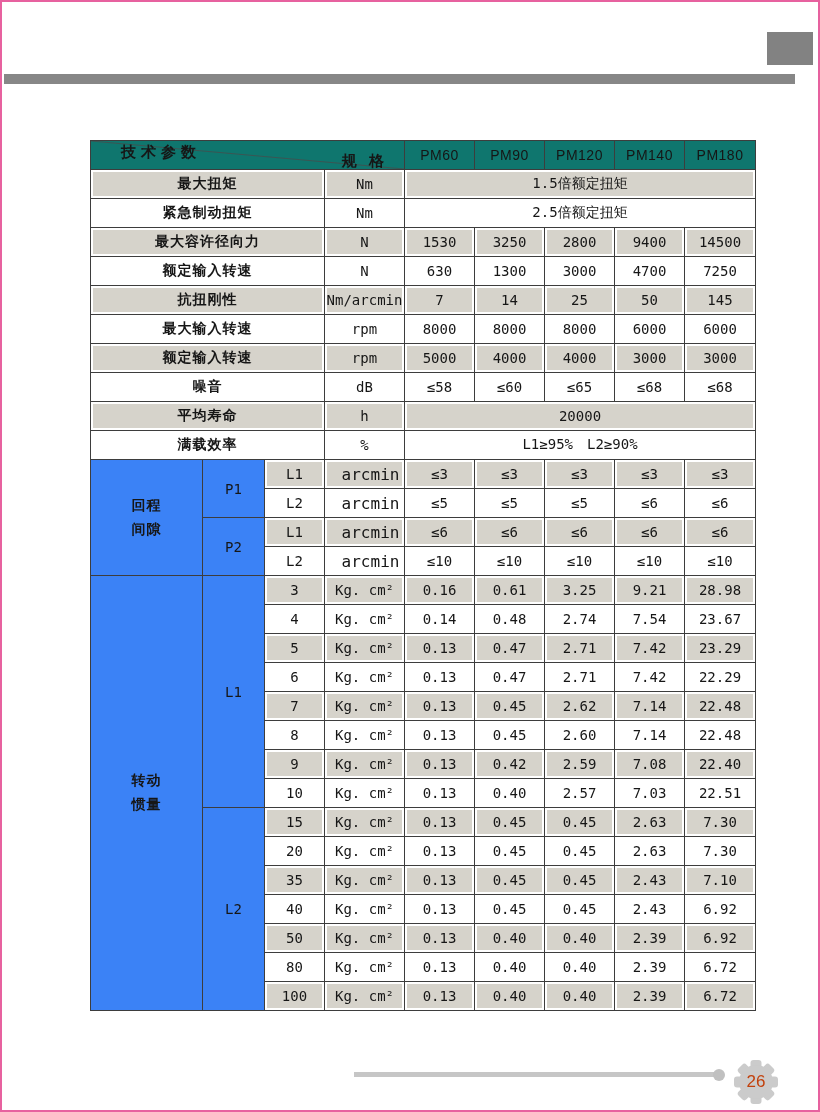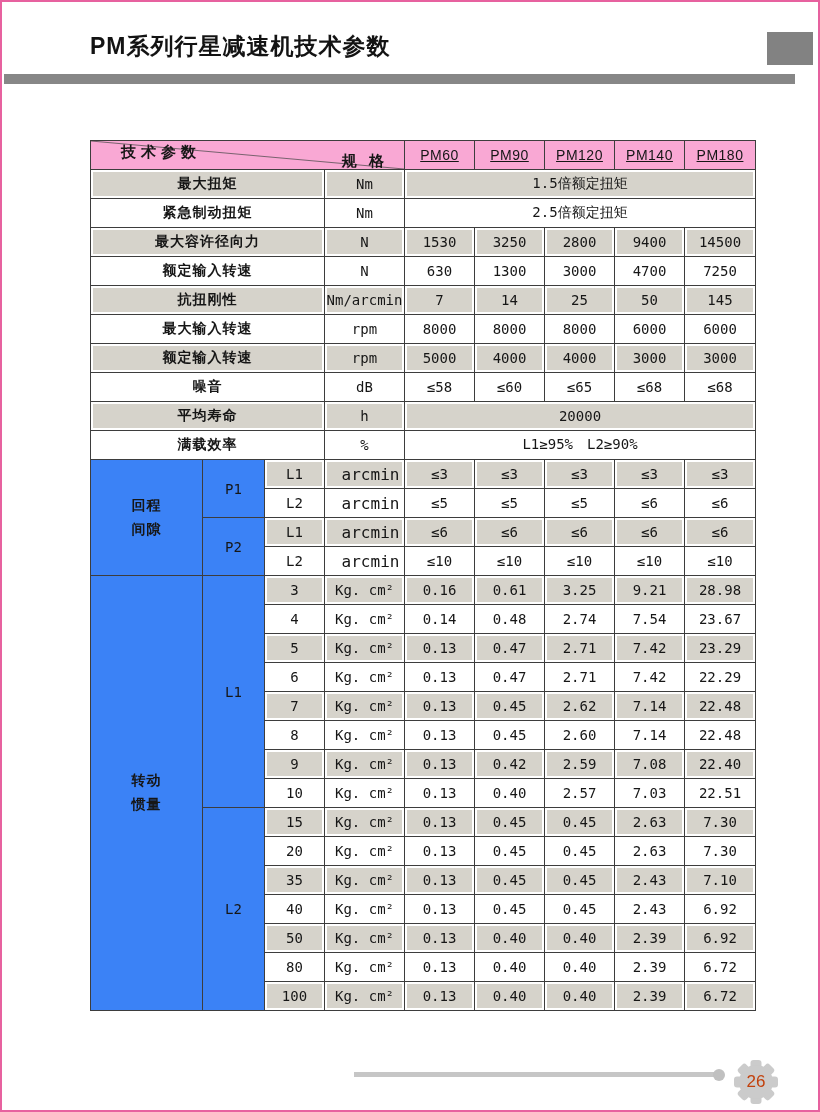--- a/index.html
+++ b/index.html
@@ -19,21 +19,21 @@
     position:absolute; left:88px; top:138px; width:665px;
     border-collapse:collapse; table-layout:fixed;
   }
   table.spec td {
     border:1px solid #3d3d3d; height:28px; padding:0; text-align:center;
     vertical-align:middle; font-size:14px; color:#161616; overflow:hidden;
   }
   tr.g td { background:#d6d3cb; box-shadow:inset 0 0 0 2px #ffffff; }
   table.spec td.m { background:#3b82f6; box-shadow:none; }
 
-  .hdr td { height:57px; background:#f9a8d4;text-decoration:underline; }
+  .hdr td { height:57px; background:#0f766e; }
   td.diag { position:relative; }
   .diag-svg { position:absolute; left:0; top:0; width:100%; height:100%; }
   .spec-lab { position:absolute; top:11px; right:16px; font-size:15px; font-weight:bold; letter-spacing:4px; }
   .param-lab { position:absolute; bottom:7px; left:30px; font-size:15px; font-weight:bold; letter-spacing:5px;margin-top:32px; }
   td.model { font-size:15px; letter-spacing:0.5px; }
 
   td.lbl { padding-right:92px; font-weight:bold; letter-spacing:1px; }
   td.unit, td.val, td.mono, td.ratio {
     font-family:"DejaVu Sans Mono","Liberation Mono",monospace; font-weight:normal;
   }
@@ -53,21 +53,20 @@
     position:absolute; left:0; top:0; width:46px; height:46px;
     display:flex; align-items:center; justify-content:center;
     font-size:17px; color:#c2410c; font-family:"Liberation Sans","DejaVu Sans",sans-serif;
   }
 </style>
 </head>
 <body>
 
 <div class="page">
 
-  <div class="title">PM系列行星减速机技术参数</div>
   <div class="corner-box"></div>
   <div class="title-bar"></div>
 
   <table class="spec">
     <colgroup>
       <col style="width:112px">
         <col style="width:62px">
         <col style="width:60px">
         <col style="width:80px">
       <col style="width:70px">

